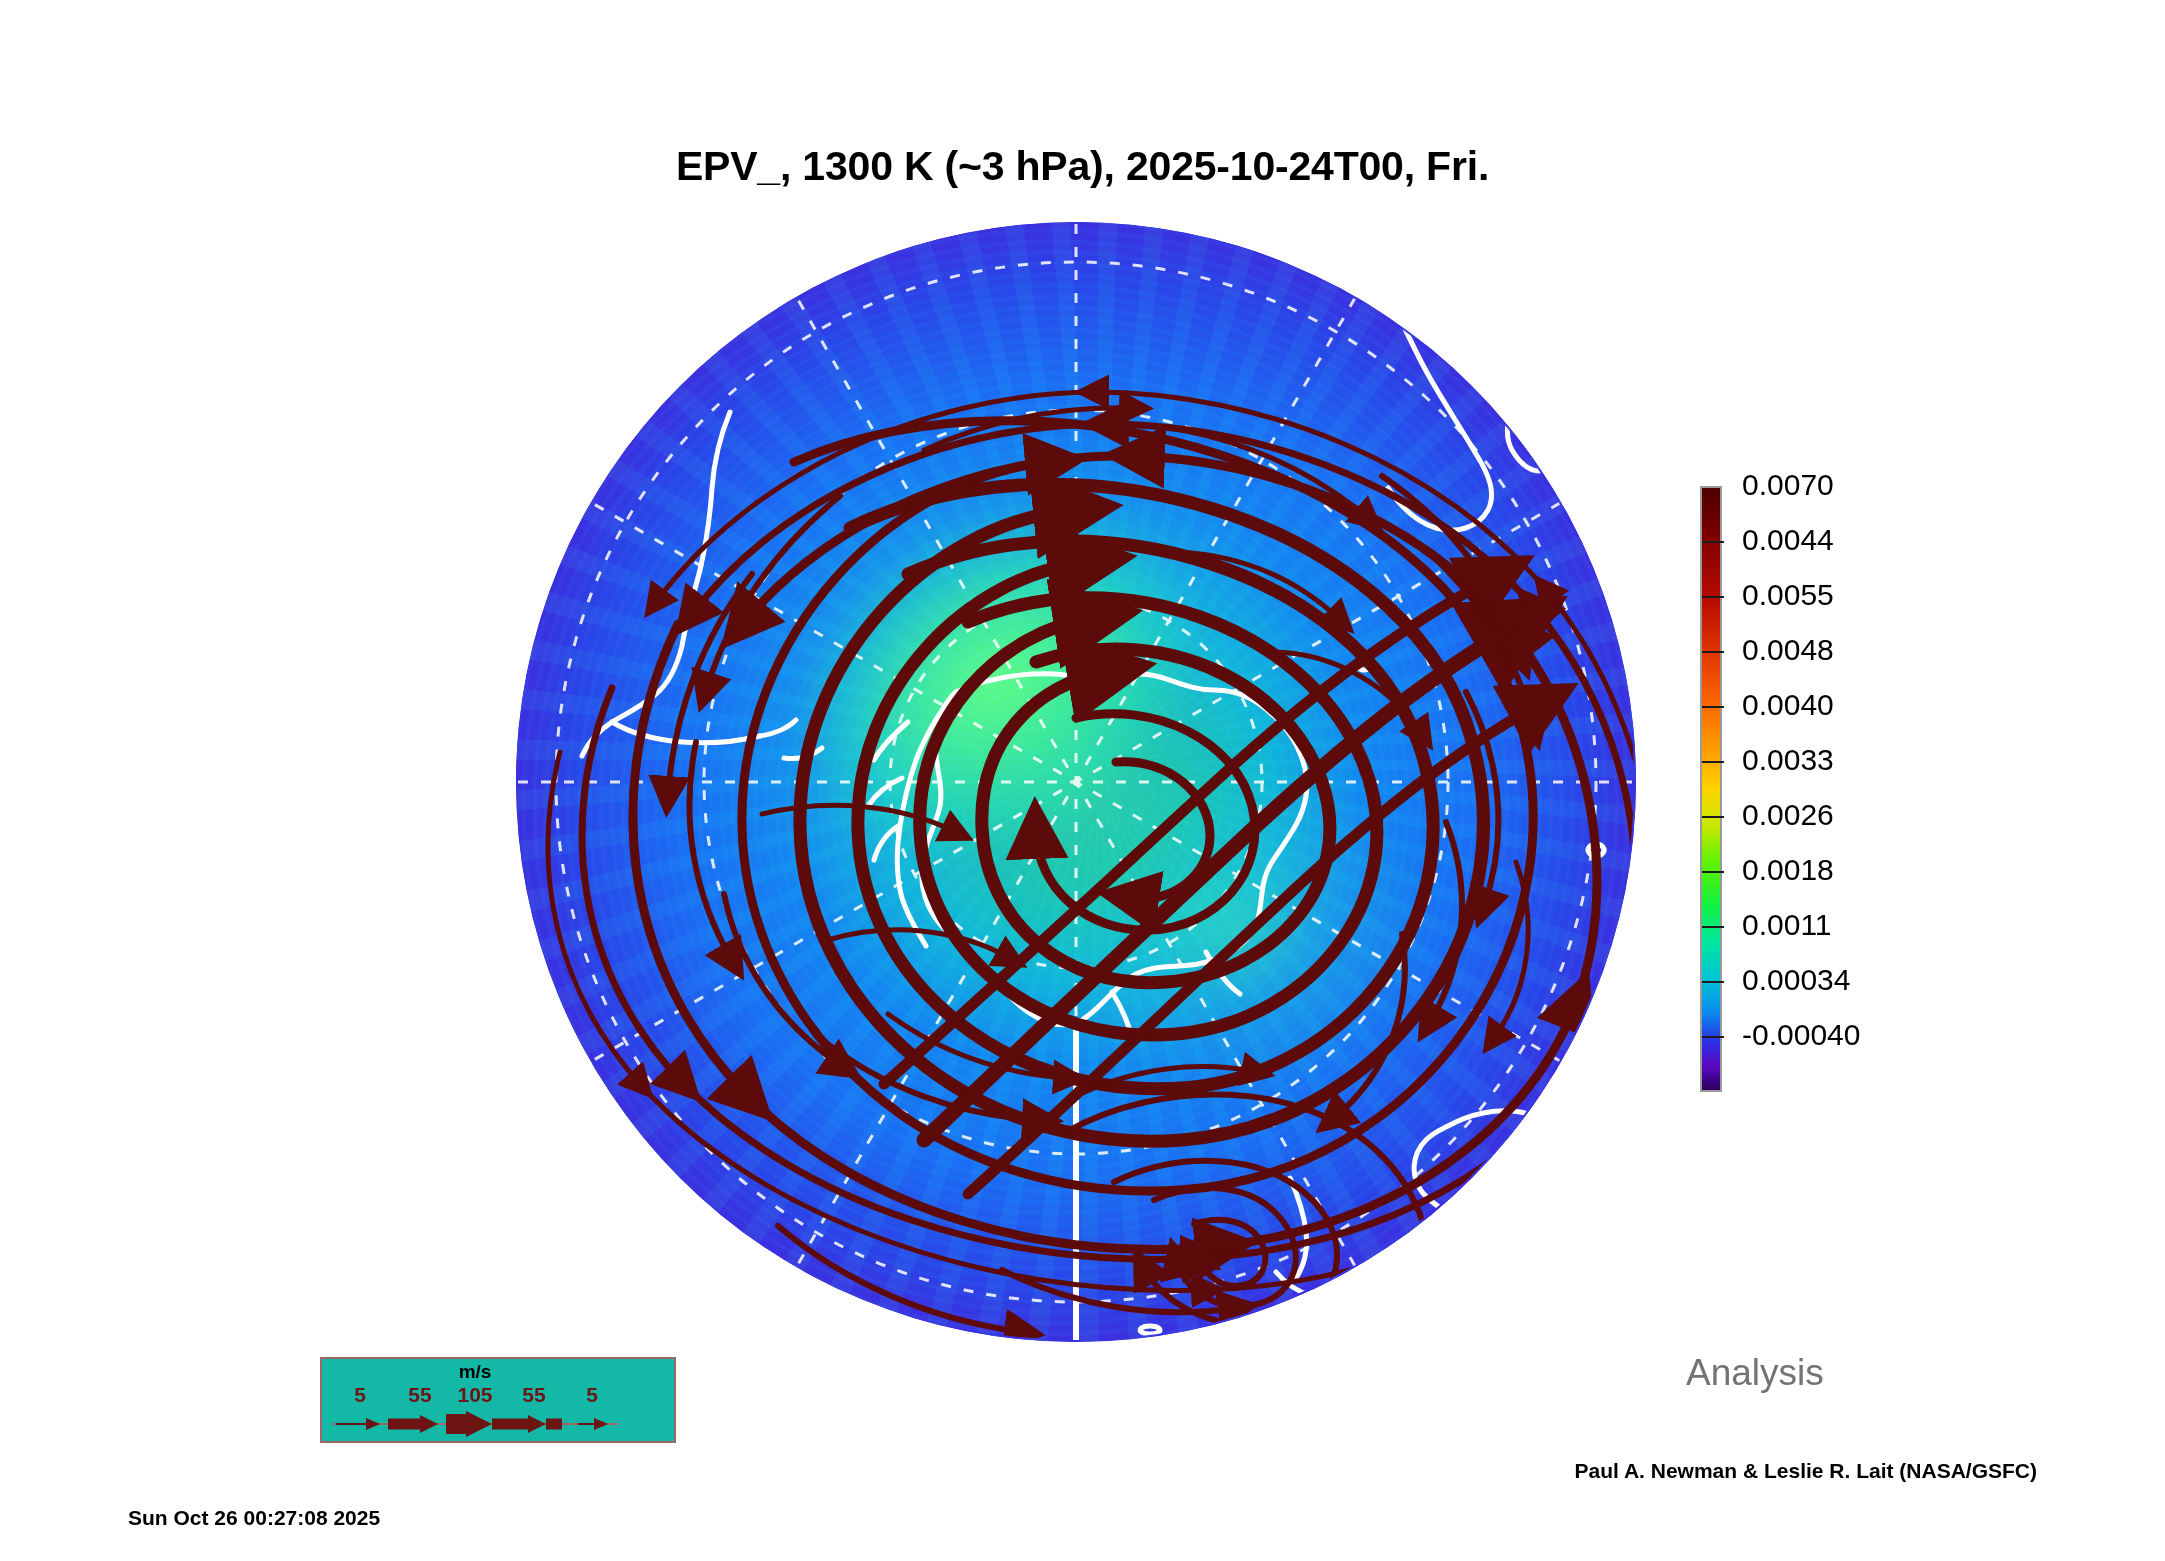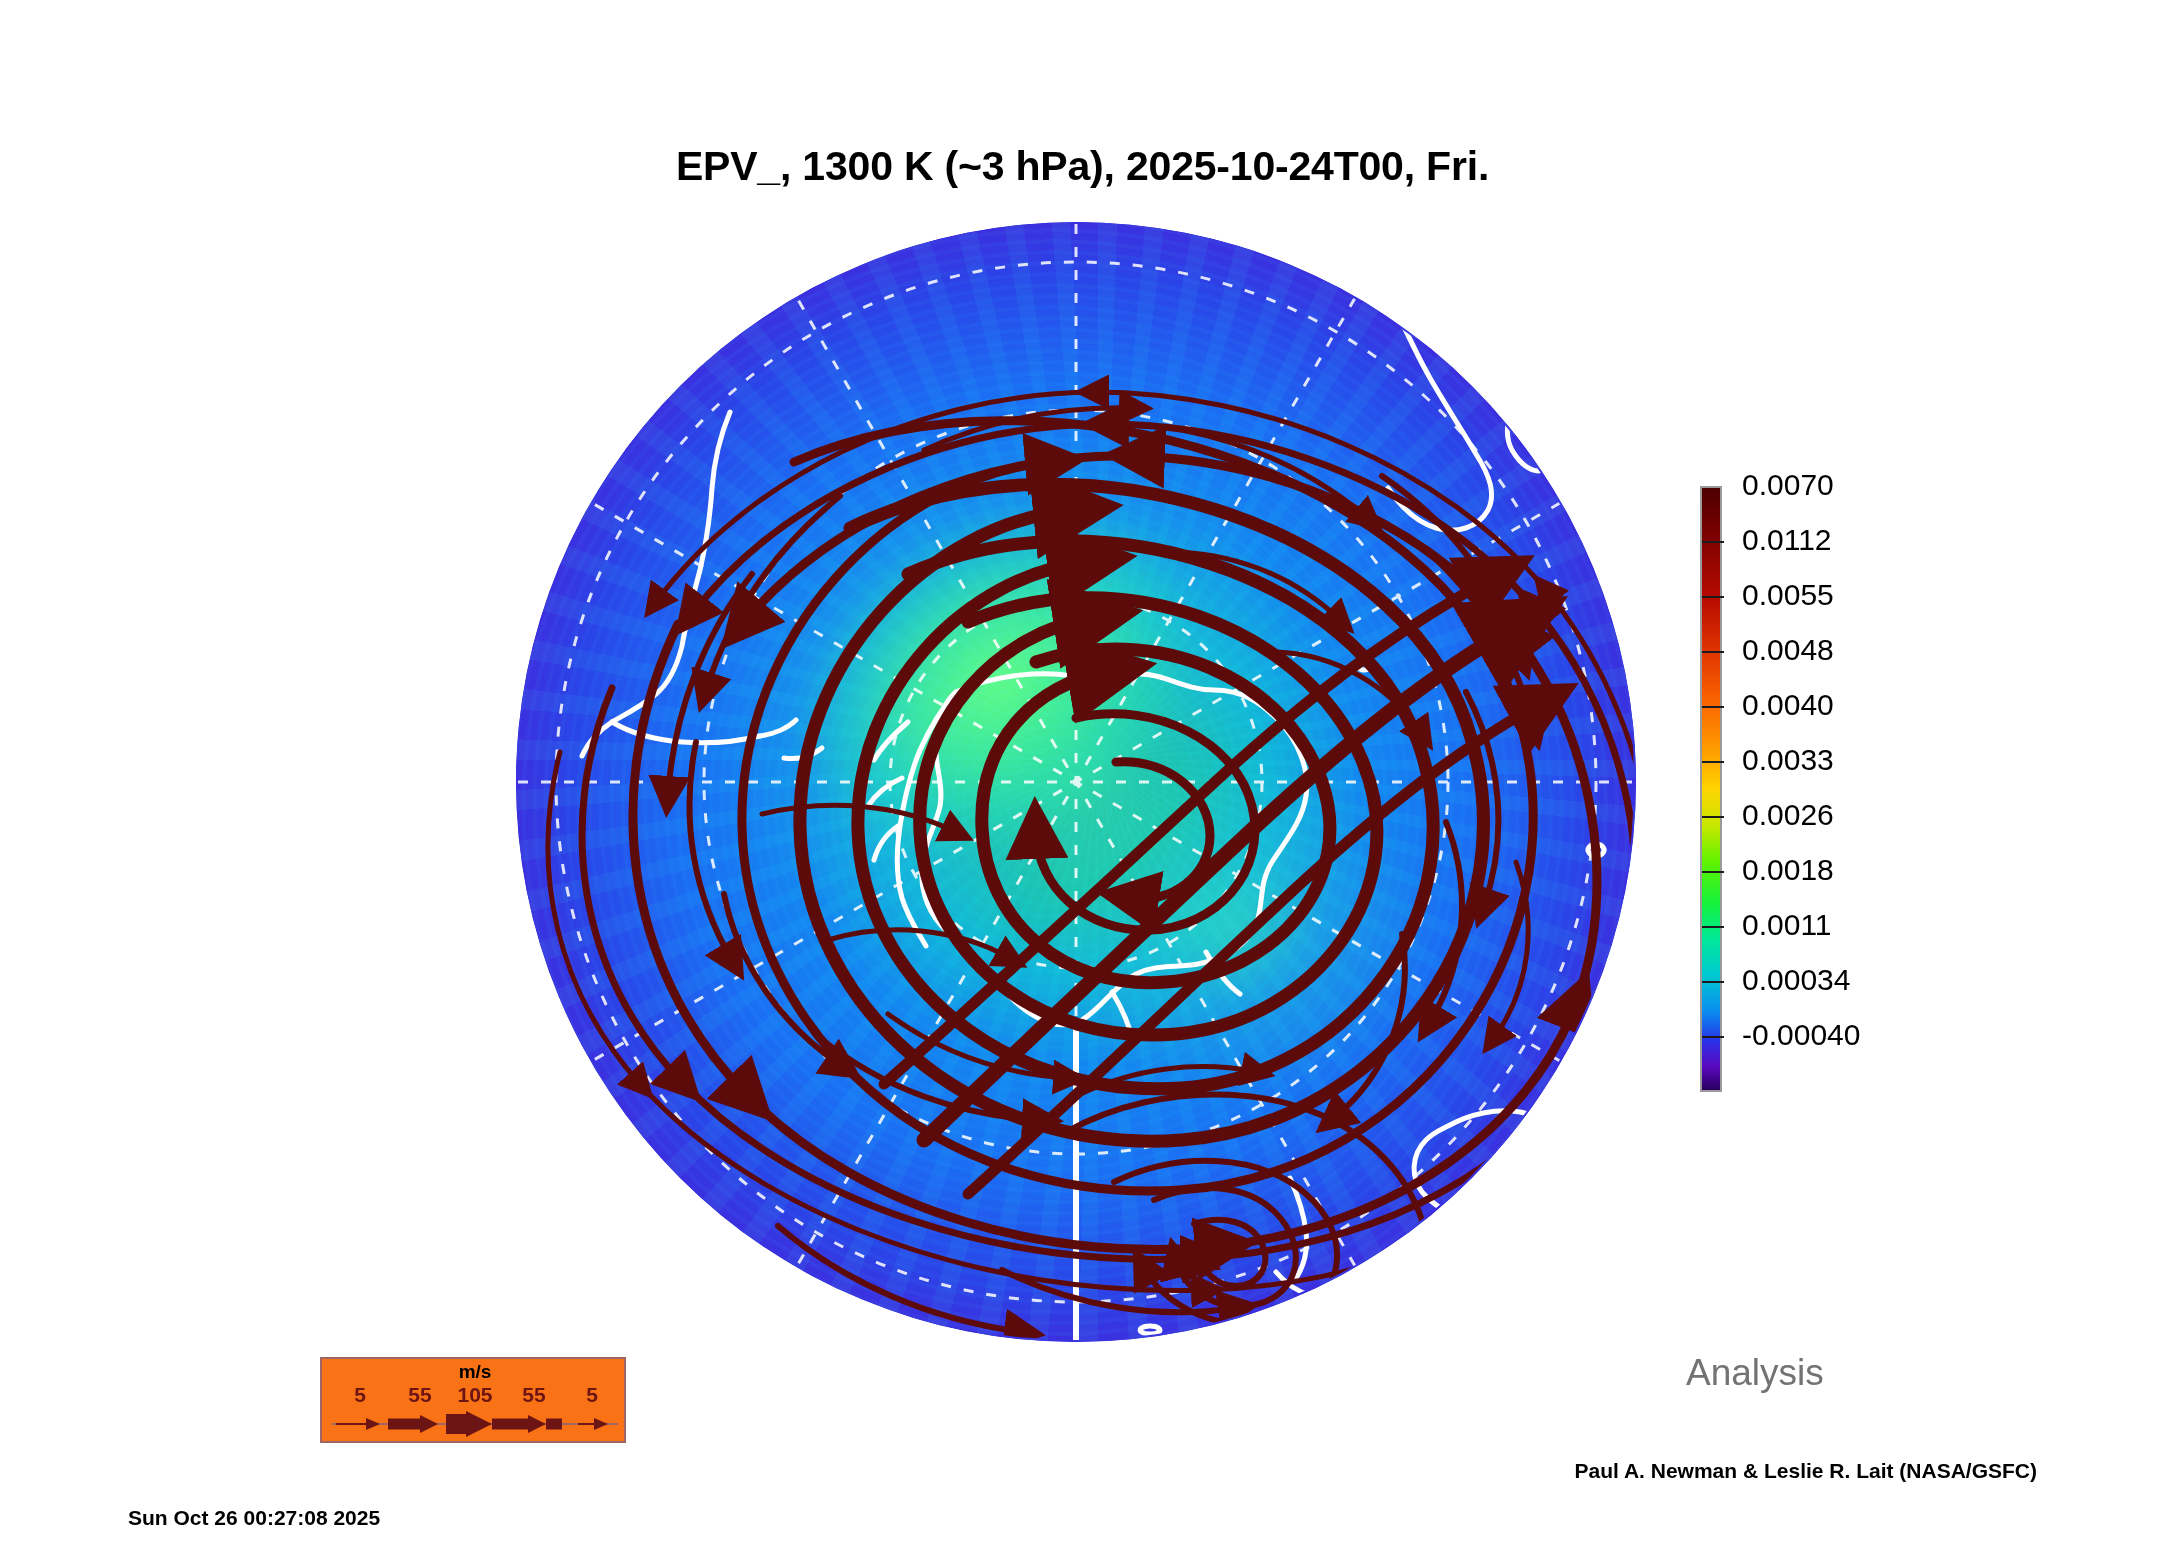--- a/index.html
+++ b/index.html
@@ -179,25 +179,25 @@
     color: #000;
     white-space: nowrap;
     line-height: 1;
   }
 
   
   #wind-legend {
     position: absolute;
     left: 320px;
     top: 1357px;
-    width: 306px;
+    width: 356px;
     height: 86px;
     border: 2px solid #9e6666;
     box-sizing: border-box;
-    background: #f97316;
+    background: #14b8a6;
   }
   #wind-legend-unit {
     position: absolute;
     left: 0; top: 2px;
     width: 306px;
     text-align: center;
     font-size: 19px;
     font-weight: bold;
     color: #000;
   }
@@ -448,21 +448,21 @@
     <div class="cb-tick" style="top:218px"></div>
     <div class="cb-tick" style="top:273px"></div>
     <div class="cb-tick" style="top:328px"></div>
     <div class="cb-tick" style="top:383px"></div>
     <div class="cb-tick" style="top:438px"></div>
     <div class="cb-tick" style="top:493px"></div>
     <div class="cb-tick" style="top:548px"></div>
   </div>
 
   <div class="cb-label" style="top:-16px">0.0070</div>
-  <div class="cb-label" style="top:39px">0.0112</div>
+  <div class="cb-label" style="top:39px">0.0044</div>
   <div class="cb-label" style="top:94px">0.0055</div>
   <div class="cb-label" style="top:149px">0.0048</div>
   <div class="cb-label" style="top:204px">0.0040</div>
   <div class="cb-label" style="top:259px">0.0033</div>
   <div class="cb-label" style="top:314px">0.0026</div>
   <div class="cb-label" style="top:369px">0.0018</div>
   <div class="cb-label" style="top:424px">0.0011</div>
   <div class="cb-label" style="top:479px">0.00034</div>
   <div class="cb-label" style="top:534px">-0.00040</div>
 </div>

